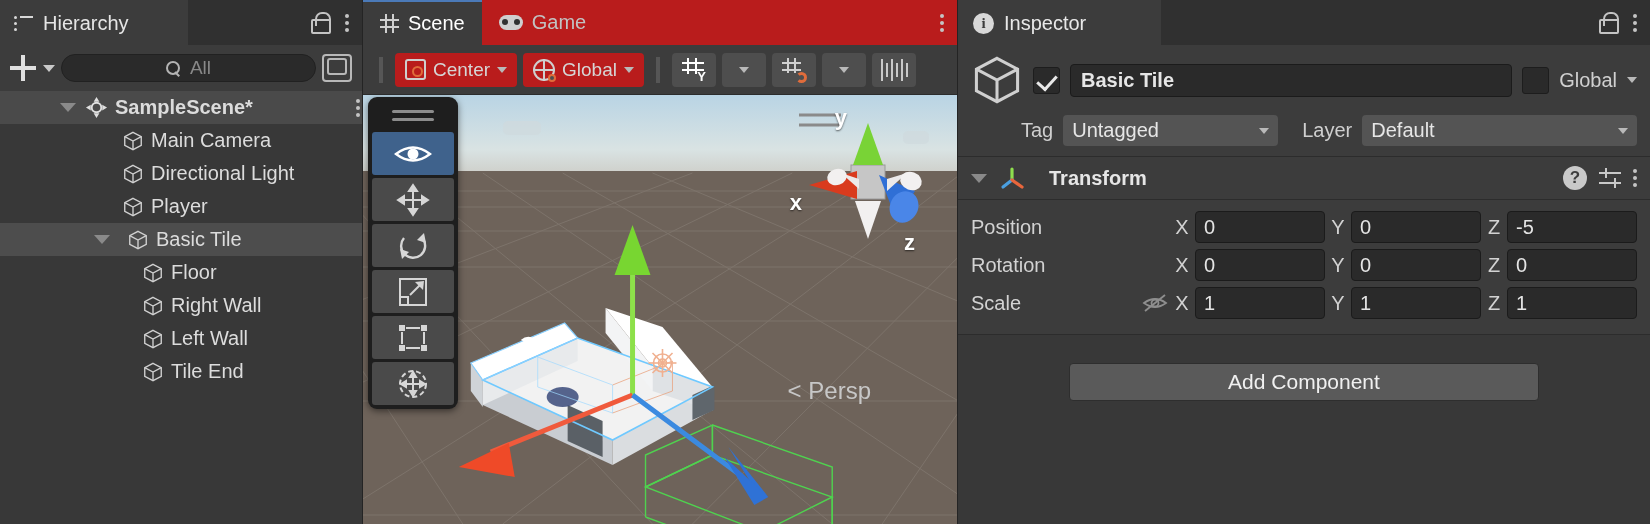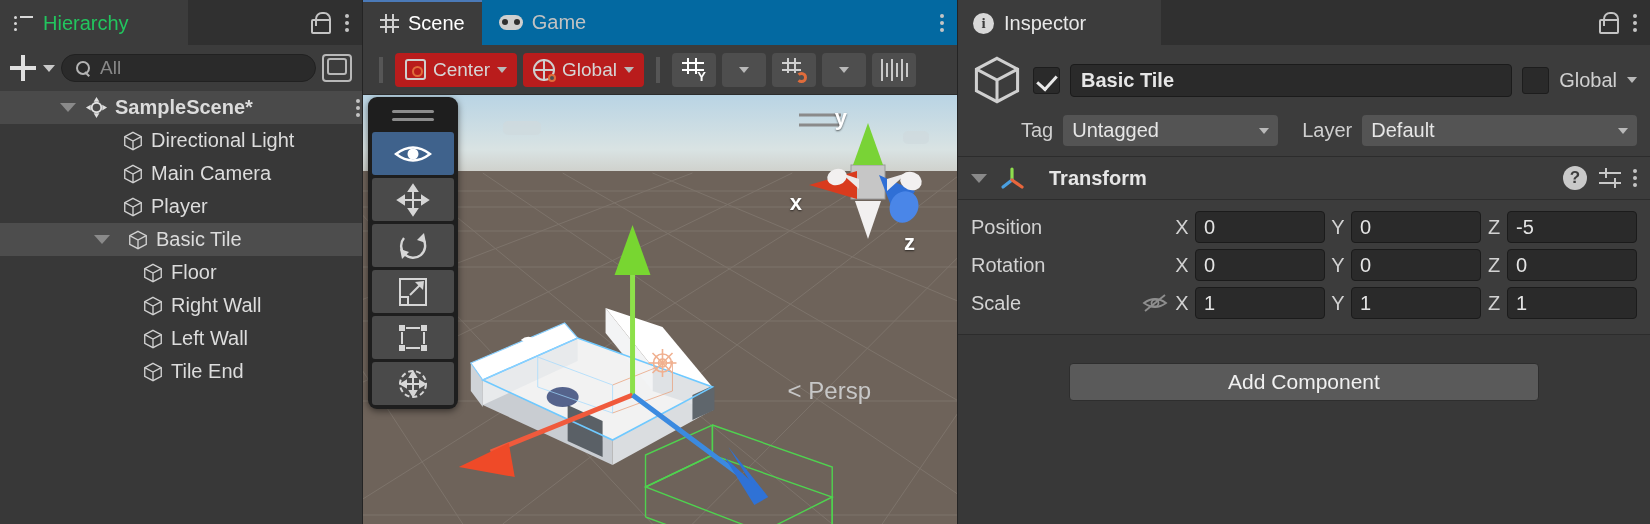--- a/index.html
+++ b/index.html
@@ -22,36 +22,36 @@
     border-top:6px solid #b9b9b9; }
   .tri-down { width:0;height:0;border-left:8px solid transparent;border-right:8px solid transparent;
     border-top:9px solid #8a8a8a; }
 
   
   .hierarchy { width:363px; height:524px; background:#383838; border-right:1px solid #242424;
     display:flex; flex-direction:column; position:relative; }
   .h-tabbar { height:45px; background:#303030; display:flex; align-items:stretch; position:relative; }
   .h-tab { width:188px; background:#3c3c3c; display:flex; align-items:center; gap:9px;
     padding:0 14px; border-top:2px solid #3c3c3c; }
-  .h-tab .tab-label { font-size:20px; color:#22c55e; }
+  .h-tab .tab-label { font-size:20px; color:#e5e5e5; }
   .h-tabrest { flex:1; display:flex; align-items:center; justify-content:flex-end; gap:16px; padding-right:13px; }
   .list-icon { width:20px; height:16px; position:relative; }
   .list-icon span { position:absolute; left:6px; width:13px; height:2px; background:#d8d8d8; }
   .list-icon span:nth-child(1){top:1px}.list-icon span:nth-child(2){top:7px}.list-icon span:nth-child(3){top:13px}
   .list-icon i { position:absolute; left:0; width:3px; height:3px; background:#d8d8d8; border-radius:50%; }
   .list-icon i:nth-of-type(1){top:0}.list-icon i:nth-of-type(2){top:6px}.list-icon i:nth-of-type(3){top:12px}
 
   .h-toolbar { height:46px; background:#3c3c3c; display:flex; align-items:center; gap:6px; padding:0 10px; }
   .plus-btn { display:flex; align-items:center; gap:7px; cursor:pointer; }
   .plus { position:relative; width:26px; height:26px; }
   .plus:before,.plus:after { content:""; position:absolute; background:#e0e0e0; }
   .plus:before { left:0; top:11px; width:26px; height:4px; }
   .plus:after { left:11px; top:0; width:4px; height:26px; }
   .search-box { flex:1; height:28px; background:#2a2a2a; border:1px solid #212121; border-radius:14px;
-    display:flex; align-items:center; gap:9px; padding:0 14px; }
+    display:flex; align-items:center; gap:9px; padding:0 14px;justify-content:center; }
   .mag { width:15px; height:15px; position:relative; flex:0 0 auto; }
   .mag:before { content:""; position:absolute; left:0; top:0; width:10px; height:10px;
     border:2px solid #b4b4b4; border-radius:50%; }
   .mag:after { content:""; position:absolute; left:9px; top:10px; width:6px; height:2px;
     background:#b4b4b4; transform:rotate(45deg); transform-origin:left center; }
   .search-txt { font-size:19px; color:#888; }
   .ext-btn { width:30px; height:28px; border:2px solid #b8b8b8; border-radius:4px; position:relative; }
   .ext-btn:before { content:""; position:absolute; left:3px; top:2px; width:16px; height:13px;
     border:2px solid #b8b8b8; border-radius:3px; }
 
@@ -60,21 +60,21 @@
   .unity-logo { width:23px; height:23px; margin:0 7px 0 9px; }
   .scene-name { font-size:20px; font-weight:bold; color:#dcdcdc; flex:1; }
 
   .tree { flex:1; background:#383838; padding-top:0; }
   .row { height:33px; display:flex; align-items:center; gap:7px; font-size:20px; color:#dcdcdc; }
   .row.sel { background:#4d4d4d; }
 
   
   .scene-panel { width:595px; height:524px; background:#383838; display:flex; flex-direction:column;
     position:relative; border-right:1px solid #242424; }
-  .s-tabbar { height:45px; background:#0369a1; display:flex; align-items:stretch; }
+  .s-tabbar { height:45px; background:#b91c1c; display:flex; align-items:stretch; }
   .s-tab { display:flex; align-items:center; gap:9px; padding:0 17px; font-size:20px; }
   .s-tab.active { background:#3c3c3c; border-top:2px solid #4b7ab8; color:#ffffff; }
   .s-tab.inactive { color:#c2c2c2; }
   .s-tabrest { flex:1; display:flex; align-items:center; justify-content:flex-end; padding-right:13px; }
   .hash { width:19px;height:19px;position:relative; }
   .hash span { position:absolute; background:#cfcfcf; }
   .hash span:nth-child(1){left:5px;top:0;width:2px;height:19px}
   .hash span:nth-child(2){left:12px;top:0;width:2px;height:19px}
   .hash span:nth-child(3){top:5px;left:0;width:19px;height:2px}
   .hash span:nth-child(4){top:12px;left:0;width:19px;height:2px}
@@ -236,28 +236,28 @@
             <i></i>
             <i></i>
           </span>
       </div>
       <div id="tree-rows">
           <div class="row" style="padding-left: 122px;">
             <svg class="cube" viewBox="0 0 24 24">
               <path d="M12 2.5 L21 7.2 L21 16.8 L12 21.5 L3 16.8 L3 7.2 Z" fill="none" stroke="#d0d0d0" stroke-width="1.5"></path>
               <path d="M3 7.2 L12 12 L21 7.2 M12 12 L12 21.5" fill="none" stroke="#d0d0d0" stroke-width="1.5"></path>
             </svg>
+            <span>Main Camera</span>
+          </div>
+          <div class="row" style="padding-left: 122px;">
+            <svg class="cube" viewBox="0 0 24 24">
+              <path d="M12 2.5 L21 7.2 L21 16.8 L12 21.5 L3 16.8 L3 7.2 Z" fill="none" stroke="#d0d0d0" stroke-width="1.5"></path>
+              <path d="M3 7.2 L12 12 L21 7.2 M12 12 L12 21.5" fill="none" stroke="#d0d0d0" stroke-width="1.5"></path>
+            </svg>
             <span>Directional Light</span>
-          </div>
-          <div class="row" style="padding-left: 122px;">
-            <svg class="cube" viewBox="0 0 24 24">
-              <path d="M12 2.5 L21 7.2 L21 16.8 L12 21.5 L3 16.8 L3 7.2 Z" fill="none" stroke="#d0d0d0" stroke-width="1.5"></path>
-              <path d="M3 7.2 L12 12 L21 7.2 M12 12 L12 21.5" fill="none" stroke="#d0d0d0" stroke-width="1.5"></path>
-            </svg>
-            <span>Main Camera</span>
           </div>
           <div class="row" style="padding-left: 122px;">
             <svg class="cube" viewBox="0 0 24 24">
               <path d="M12 2.5 L21 7.2 L21 16.8 L12 21.5 L3 16.8 L3 7.2 Z" fill="none" stroke="#d0d0d0" stroke-width="1.5"></path>
               <path d="M3 7.2 L12 12 L21 7.2 M12 12 L12 21.5" fill="none" stroke="#d0d0d0" stroke-width="1.5"></path>
             </svg>
             <span>Player</span>
           </div>
           <div class="row sel" style="padding-left: 122px;">
             <span class="tri-down" style="margin-left:-28px;margin-right:10px"></span>

